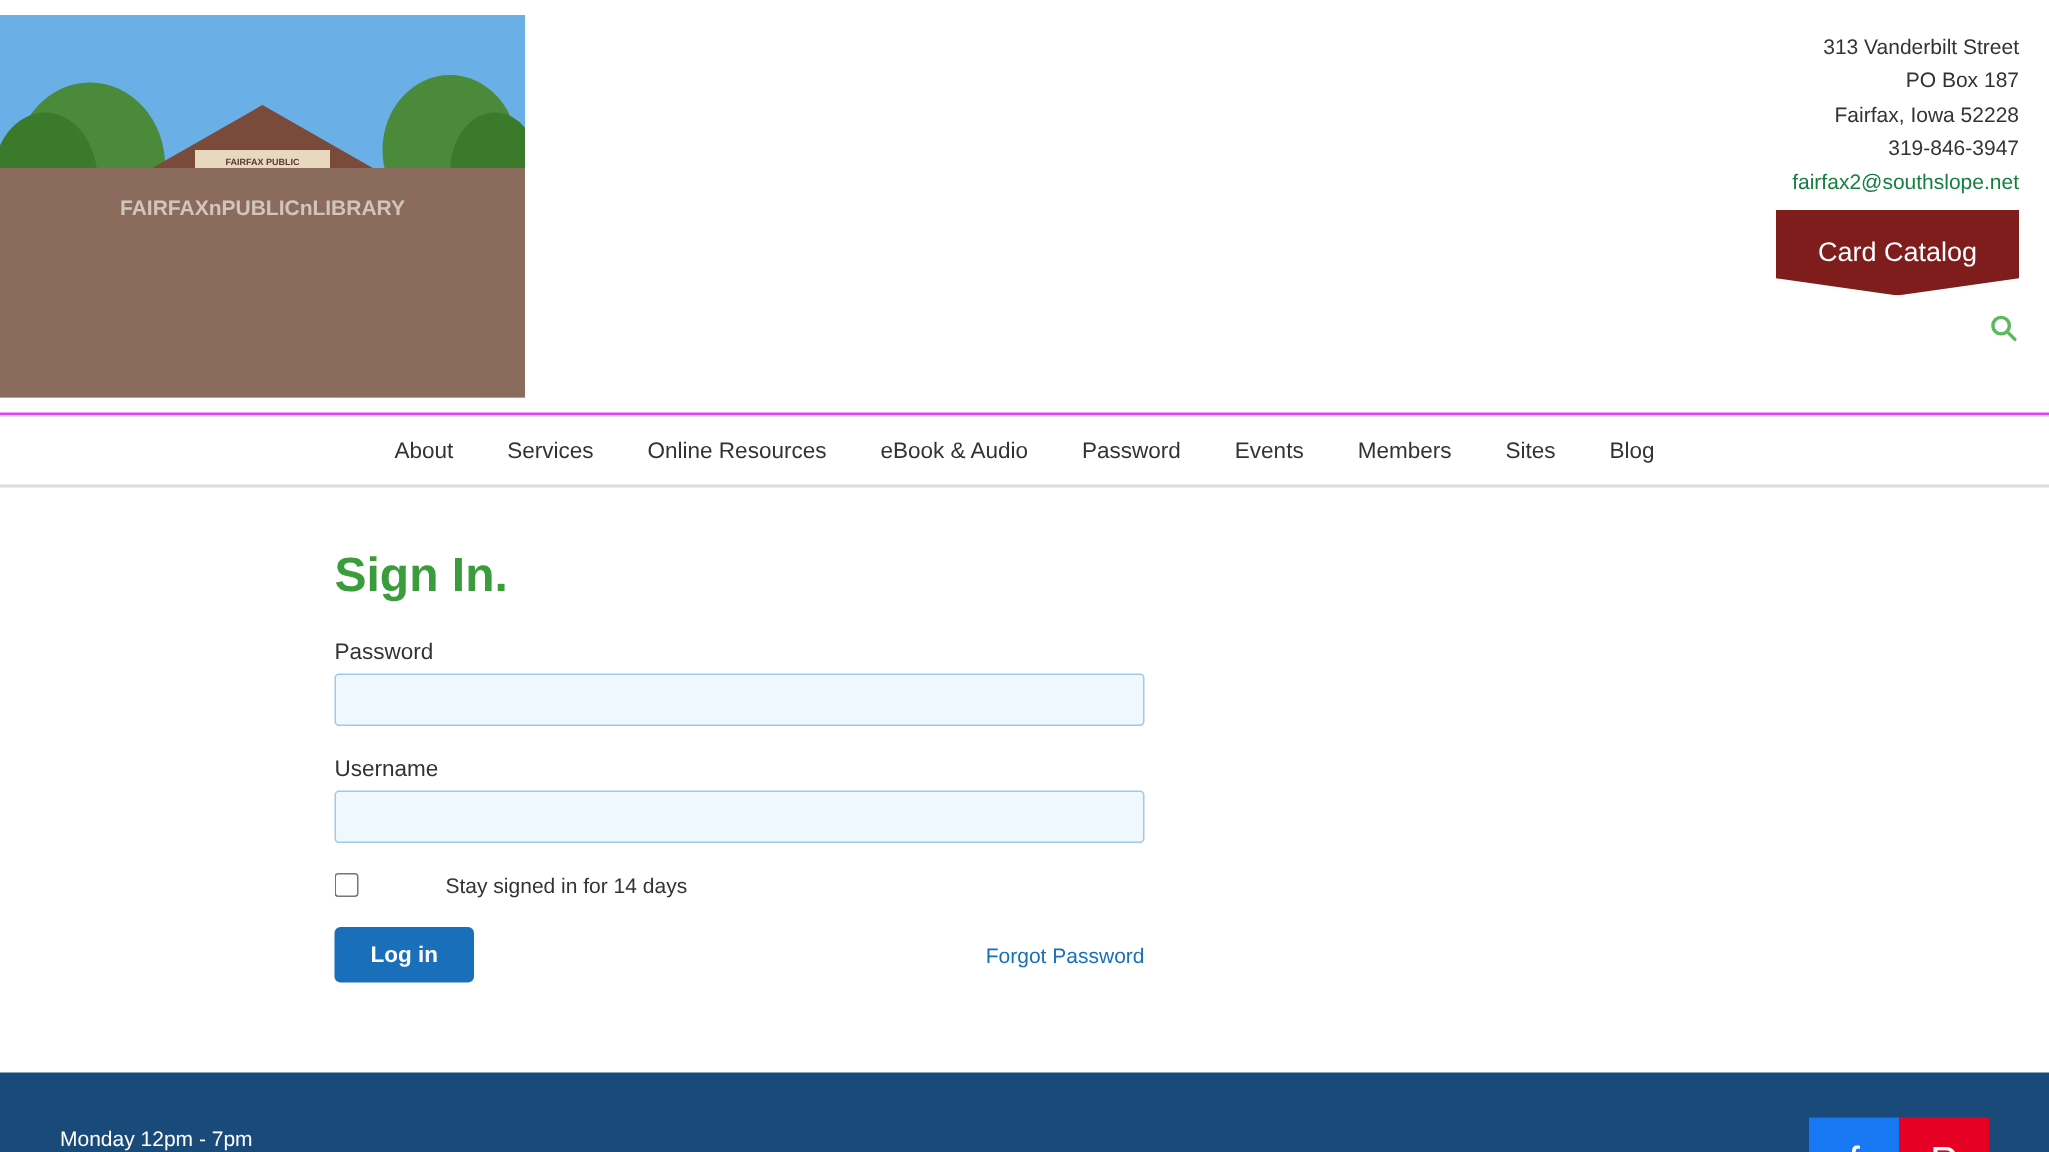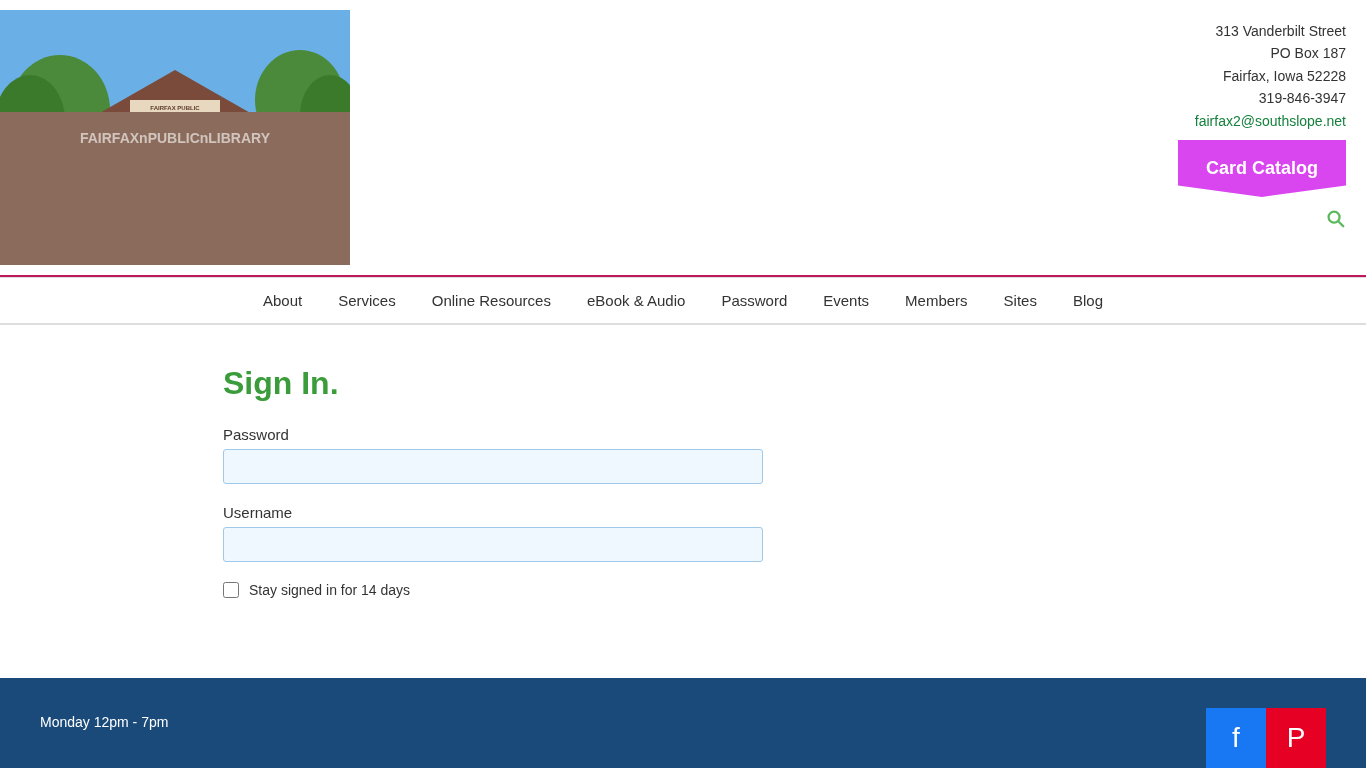--- a/index.html
+++ b/index.html
@@ -5,21 +5,21 @@
     * { box-sizing: border-box; margin: 0; padding: 0; }
     body { font-family: Arial, sans-serif; background: #fff; color: #333; }
 
     
     .header {
       display: flex;
       align-items: flex-start;
       justify-content: space-between;
       padding: 10px 20px 10px 0;
       background: #fff;
-      border-bottom: 2px solid #be185d;
+      border-bottom: 2px solid #d946ef;
     }
     .header-logo-placeholder {
       width: 350px;
       height: 255px;
       background: linear-gradient(135deg, #8B7355 0%, #A0856B 30%, #6B8E6B 60%, #5B7A5B 100%);
       position: relative;
       overflow: hidden;
     }
     .header-logo-placeholder::before {
       content: '';
@@ -50,24 +50,24 @@
       font-size: 14px;
       color: #333;
       line-height: 1.6;
       margin-bottom: 8px;
     }
     .header-address a {
       color: #15803d;
       text-decoration: none;
     }
     .card-catalog-btn {
-      background: #d946ef;
+      background: #7f1d1d;
       color: #fff;
       font-size: 18px;
-      font-weight: bold;
+      font-weight: normal;
       padding: 18px 28px;
       text-decoration: none;
       display: inline-block;
       clip-path: polygon(0 0, 100% 0, 100% 80%, 50% 100%, 0 80%);
       text-align: center;
       min-width: 160px;
     }
     .search-icon-wrap {
       margin-top: 10px;
       cursor: pointer;
@@ -128,20 +128,21 @@
       border: 1px solid #a0c8e8;
       border-radius: 3px;
       outline: none;
       background: #f0f8ff;
       color: #333;
     }
     .checkbox-row {
       display: flex;
       align-items: center;
       margin-bottom: 20px;
+      gap: 48px;
     }
     .checkbox-row input[type="checkbox"] {
       width: 16px;
       height: 16px;
       margin-right: 10px;
       cursor: pointer;
     }
     .checkbox-label {
       font-size: 14px;
       color: #333;
@@ -284,20 +285,24 @@
   <div class="form-group">
     <label class="form-label">Username</label>
     <input class="form-input" type="text" style="">
   </div>
 
   <div class="checkbox-row">
     <input type="checkbox" id="stay-signed" style="">
     <label class="checkbox-label" for="stay-signed">Stay signed in for 14 days</label>
   </div>
 
+  <div class="form-actions">
+    <button class="log-in-btn">Log in</button>
+    <a class="forgot-password-link" href="#">Forgot Password</a>
+  </div>
 </div>
 
 <div class="footer">
   <div class="footer-hours">
     <div>Monday 12pm - 7pm</div>
 
   </div>
   <div class="footer-social">
     <a class="social-icon social-facebook" href="#" title="Facebook">
       <span>f</span>

